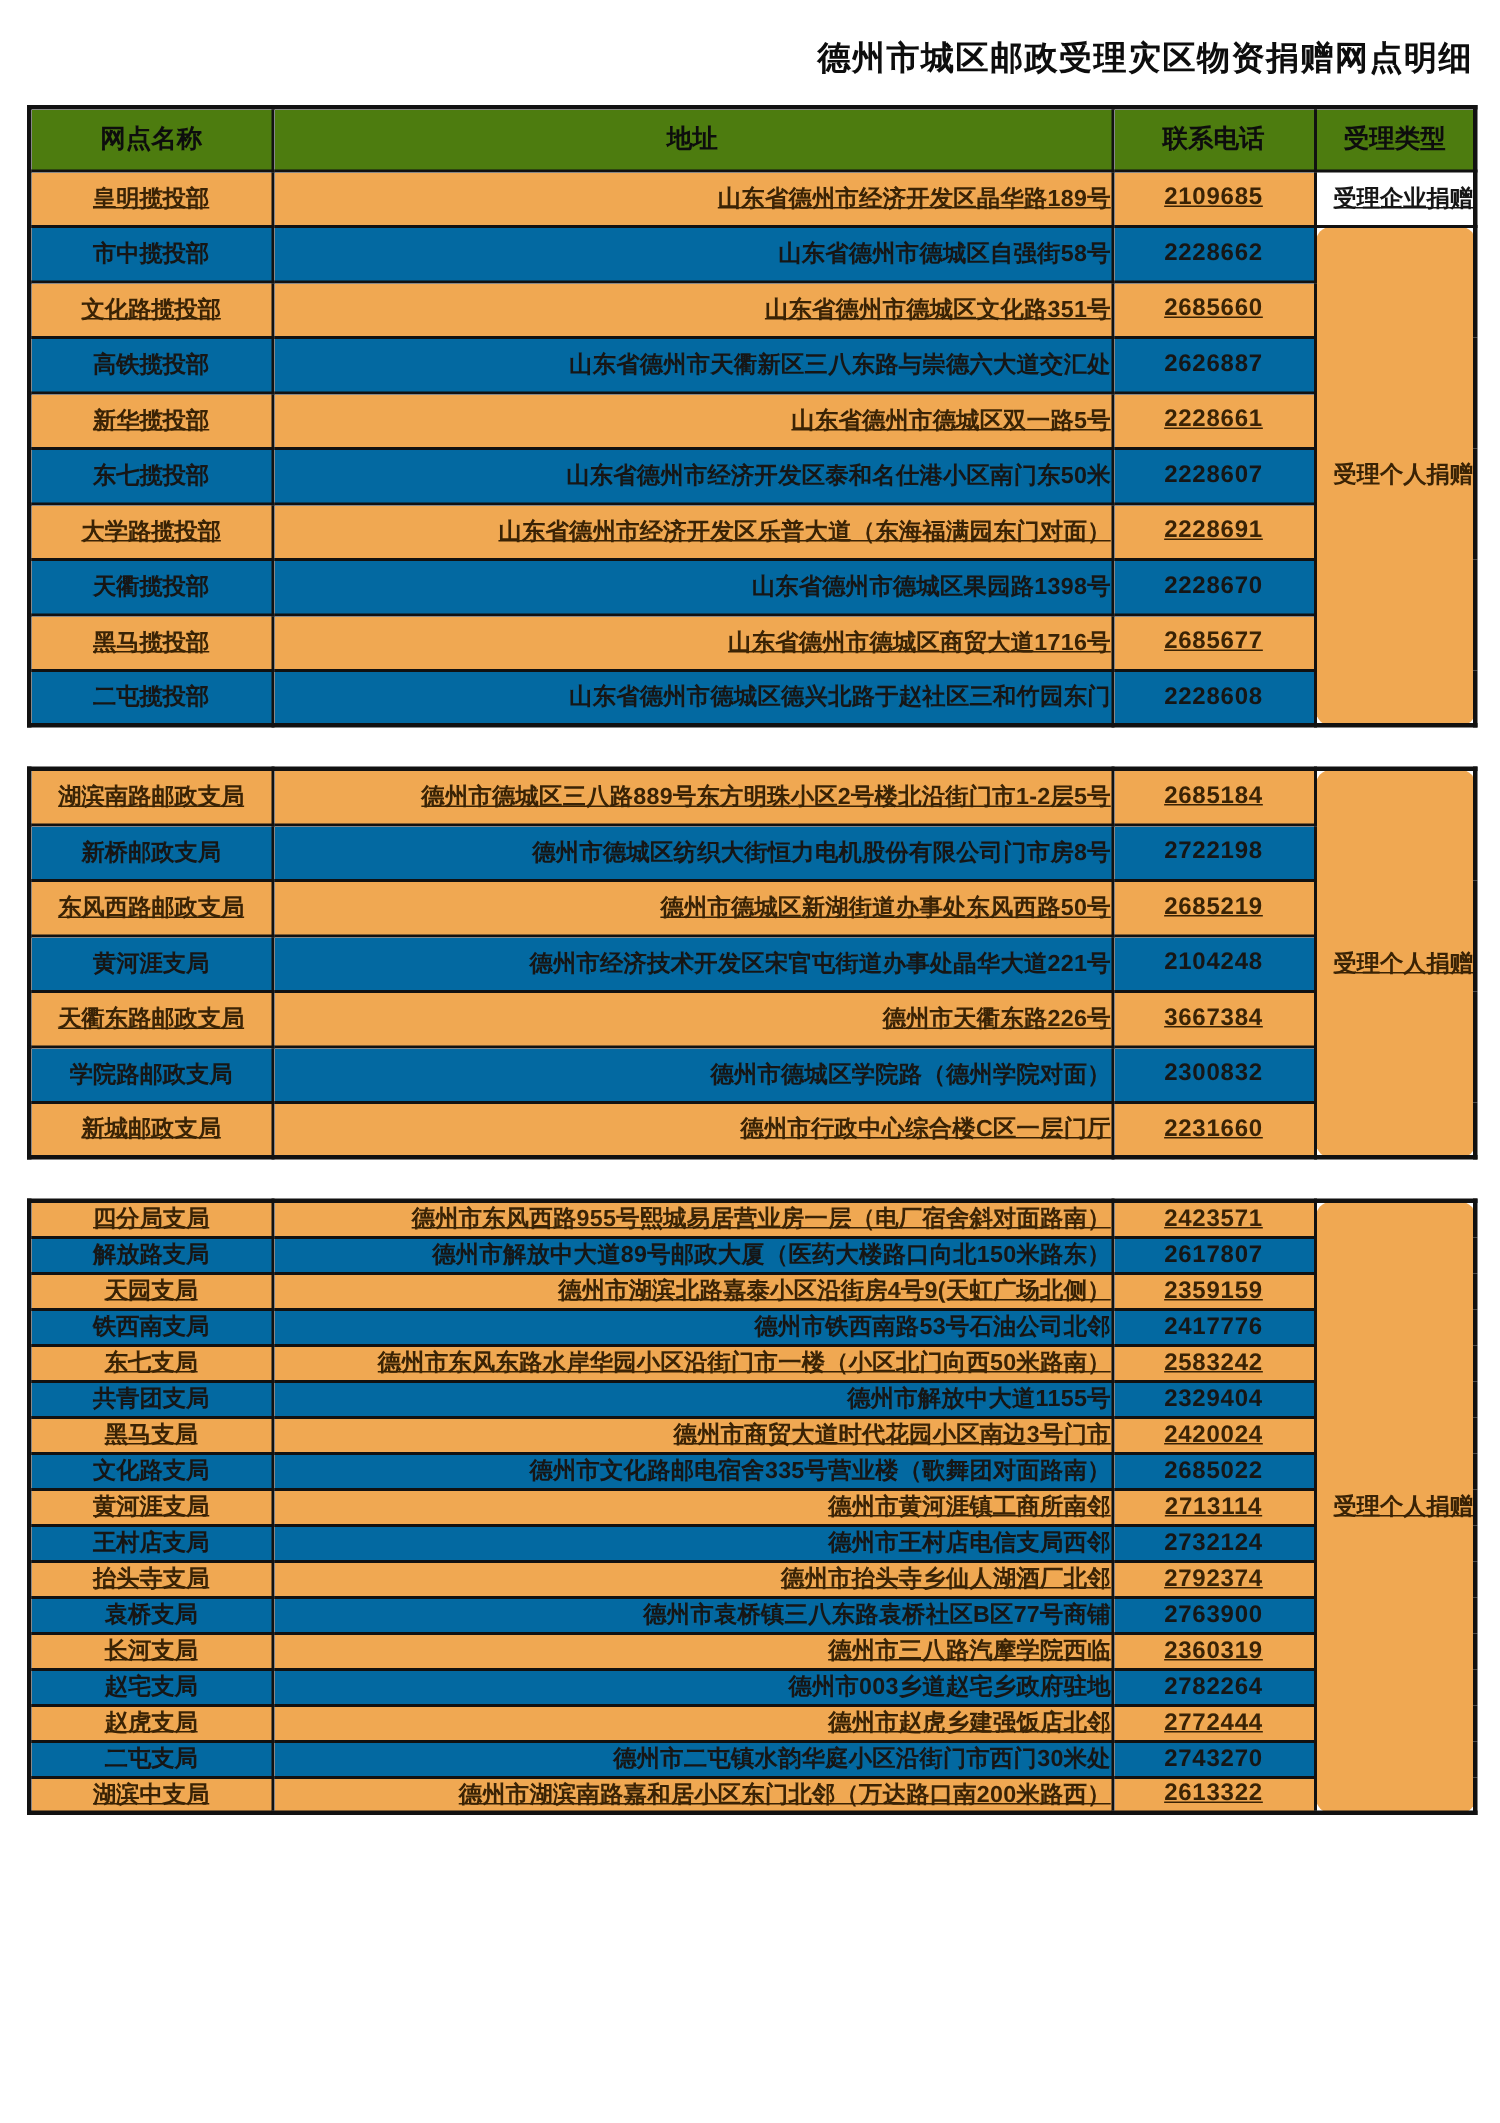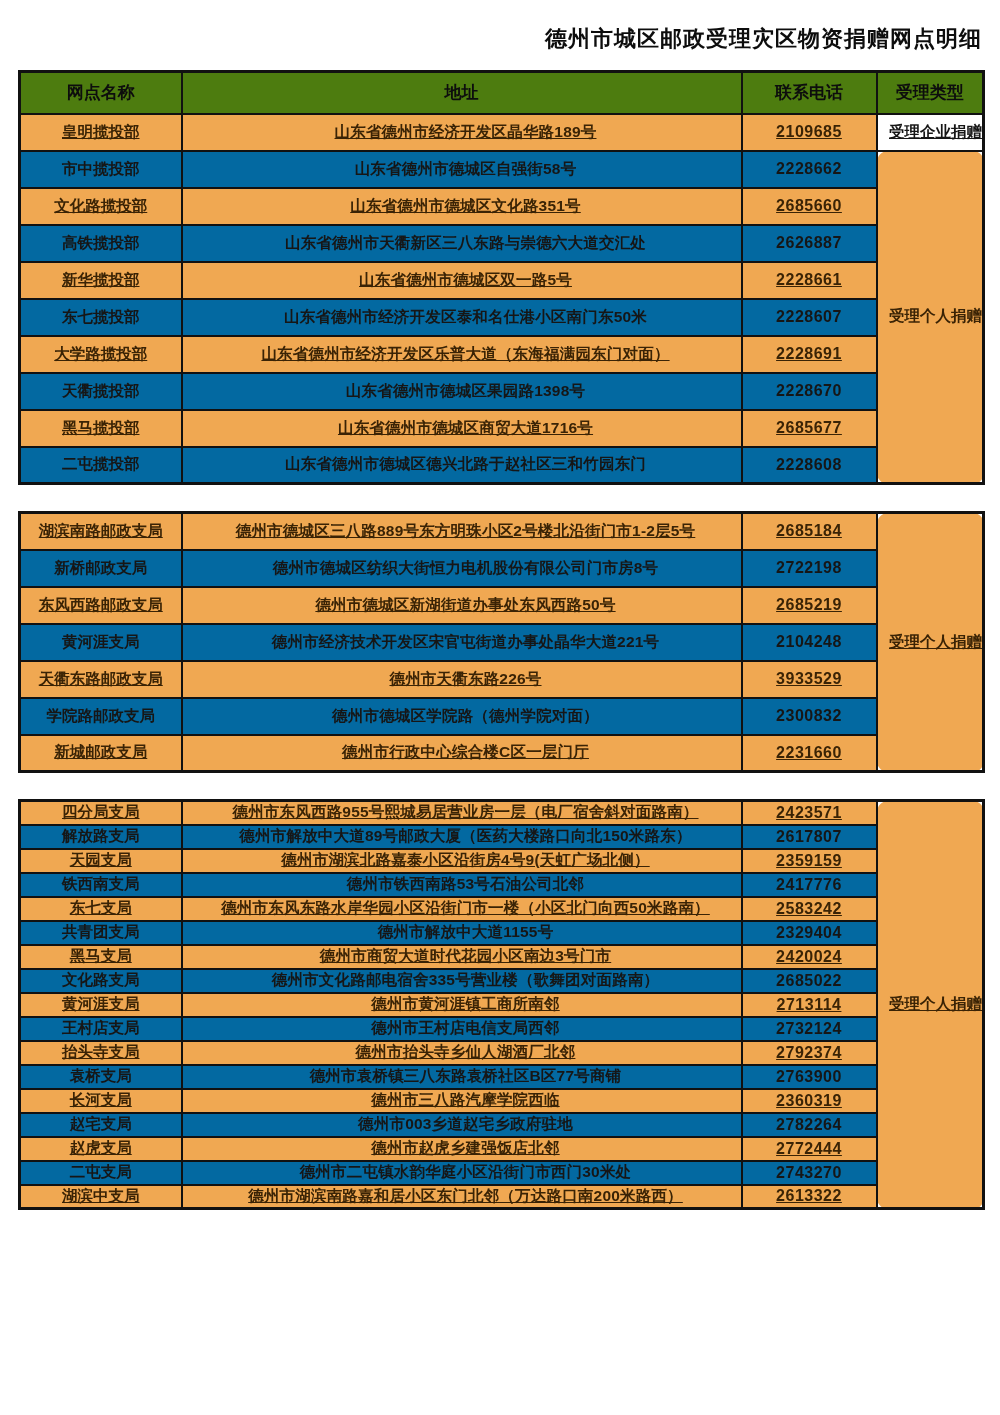--- a/index.html
+++ b/index.html
@@ -40,21 +40,21 @@
   table.donation th{
     height:42px;
     font-size:17px;
     color:#0d0d0d;
     background:#4d7c0f;
     text-align:center;
   }
   .t1 td,.t2 td{height:37px;}
   .t3 td{height:24px;}
   td.cell{font-size:15.5px;text-align:center;}
-  td.addr{text-align:center;padding-left:8px;letter-spacing:0.2px;}
+  td.addr{text-align:right;padding-left:8px;letter-spacing:0.2px;}
   td.phone{font-size:16px;letter-spacing:0.5px;}
   tr.orange td{background:var(--orange);color:var(--row_text_dark);text-decoration:underline;}
   tr.white td{background:#0369a1;color:var(--text_black);}
   td.type{font-size:15.5px;text-align:right;}
   td.type.orange-bg{background:var(--orange) !important;color:var(--row_text_dark) !important;border-radius:11px;}
   td.type.white-bg{background:#ffffff !important;color:var(--text_black) !important;}
 </style>
 </head>
 <body>
 
@@ -155,21 +155,21 @@
         <td class="cell phone">2685219</td>
       </tr>
       <tr class="white">
         <td class="cell name">黄河涯支局</td>
         <td class="cell addr">德州市经济技术开发区宋官屯街道办事处晶华大道221号</td>
         <td class="cell phone">2104248</td>
       </tr>
       <tr class="orange">
         <td class="cell name">天衢东路邮政支局</td>
         <td class="cell addr">德州市天衢东路226号</td>
-        <td class="cell phone">3933529</td>
+        <td class="cell phone">3667384</td>
       </tr>
       <tr class="white">
         <td class="cell name">学院路邮政支局</td>
         <td class="cell addr">德州市德城区学院路（德州学院对面）</td>
         <td class="cell phone">2300832</td>
       </tr>
       <tr class="orange">
         <td class="cell name">新城邮政支局</td>
         <td class="cell addr">德州市行政中心综合楼C区一层门厅</td>
         <td class="cell phone">2231660</td>

